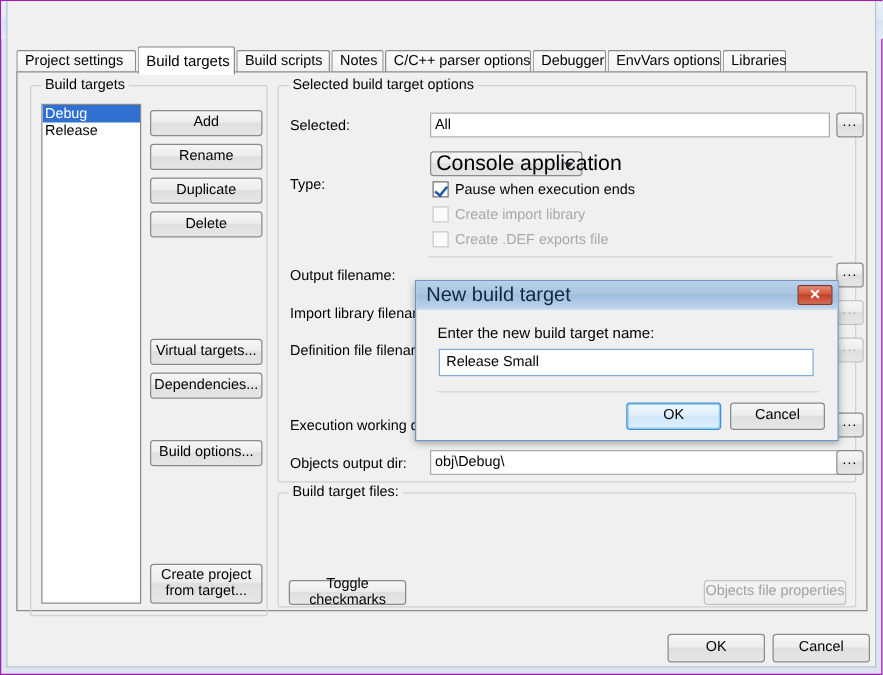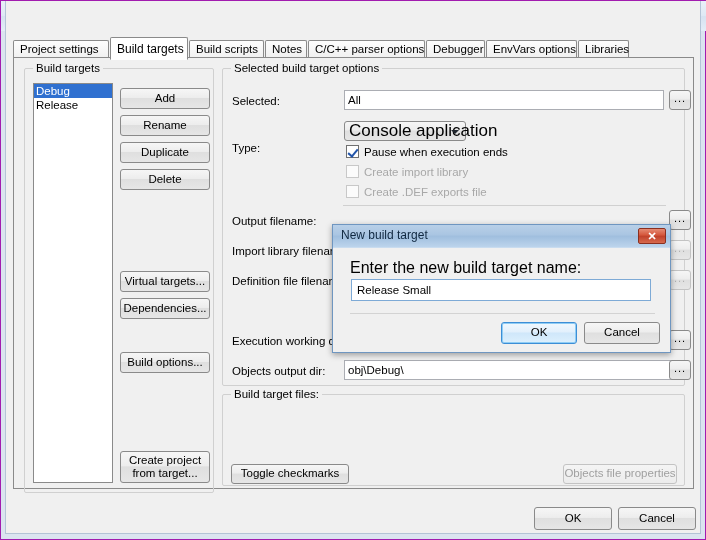--- a/index.html
+++ b/index.html
@@ -362,21 +362,21 @@
   .modal-title {
     position: absolute;
     left: 0; top: 0; right: 0;
     height: 22px;
     background: linear-gradient(to bottom, #b9d0e8 0%, #a9c5e2 46%, #9fbede 50%, #bcd4ec 100%);
     border-bottom: 1px solid #c9dcef;
   }
   .modal-title-text {
     position: absolute;
     left: 8px; top: 3px;
-    font-size: 12px;
+    font-size: 16px;
     color: #102840;
     white-space: nowrap;
   }
   .modal-close {
     position: absolute;
     right: 4px;
     top: 3px;
     width: 28px;
     height: 16px;
     box-sizing: border-box;
@@ -388,21 +388,21 @@
     justify-content: center;
     color: #ffffff;
     font-size: 11px;
     font-weight: bold;
     line-height: 1;
   }
   .modal-prompt {
     position: absolute;
     left: 17px;
     top: 34px;
-    font-size: 16px;
+    font-size: 12px;
     white-space: nowrap;
   }
   .modal-input {
     position: absolute;
     left: 18px;
     top: 54px;
     width: 300px;
     height: 22px;
     box-sizing: border-box;
     background: #ffffff;
@@ -522,21 +522,21 @@
 
       <div class="fieldlabel" style="left:9px; top:296px;">Objects output dir:</div>
       <div class="textfield" style="left:121px; top:291px; width:339px;">obj\Debug\</div>
       <div class="browse-btn" style="left:446px; top:291px;">...</div>
     </div>
 
     <div class="group" style="left:208px; top:336px; width:463px; height:92px;">
       <span class="group-title">Build target files:</span>
 
 
-      <div class="btn" style="left:8px; top:69px; width:118px; height:20px;">Toggle checkmarks</div>
+      <div class="btn" style="left:8px; top:69px; width:94px; height:20px;">Toggle checkmarks</div>
       <div class="btn disabled" style="left:340px; top:69px; width:114px; height:20px;">Objects file properties</div>
     </div>
 
   </div>
 
   <div class="btn" style="left:533px; top:506px; width:78px; height:23px;">OK</div>
   <div class="btn" style="left:617px; top:506px; width:78px; height:23px;">Cancel</div>
 
   <div class="modal">
     <div class="modal-title">

